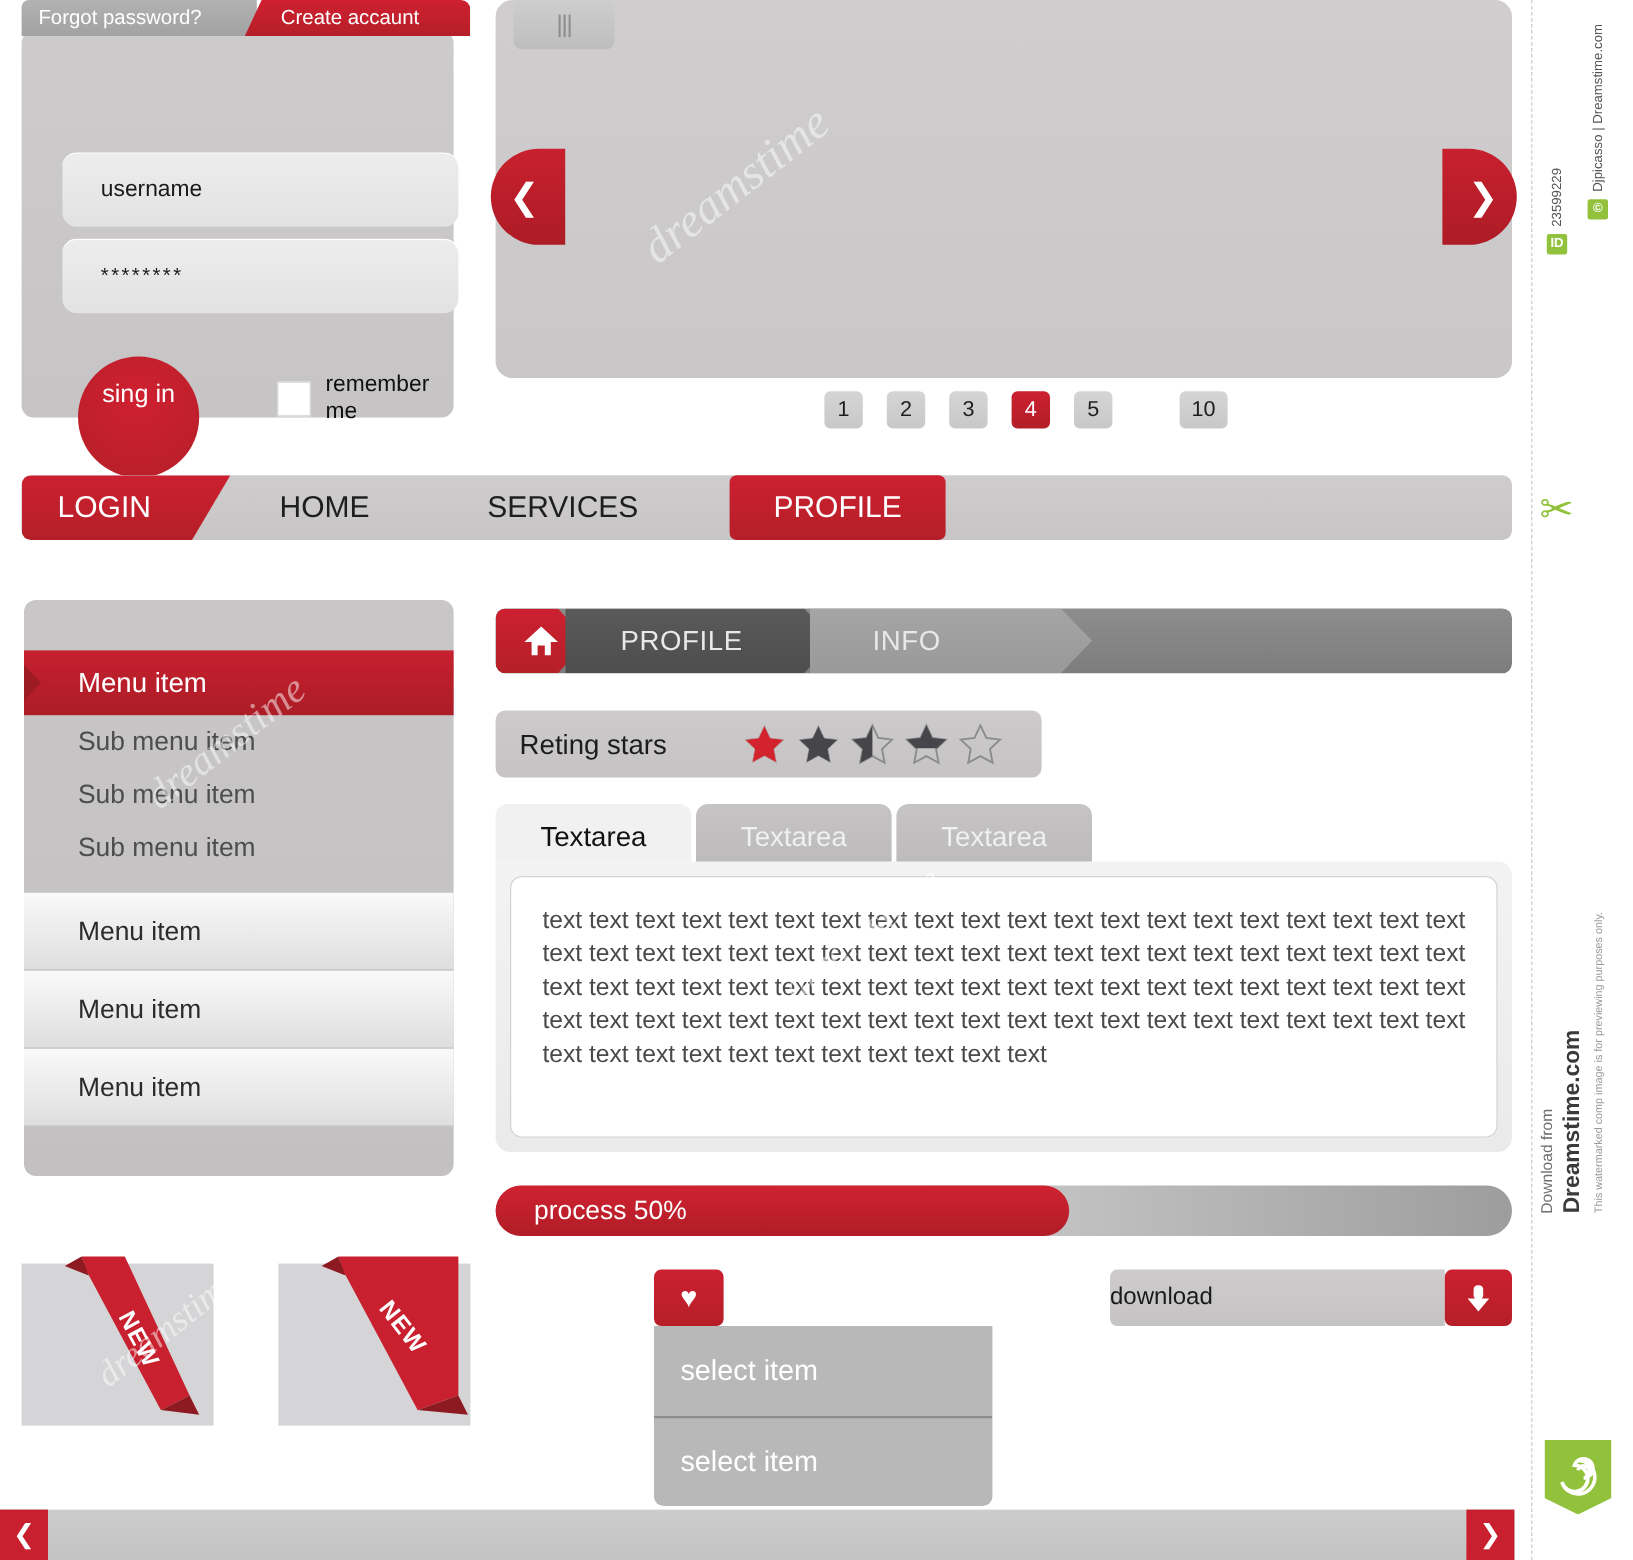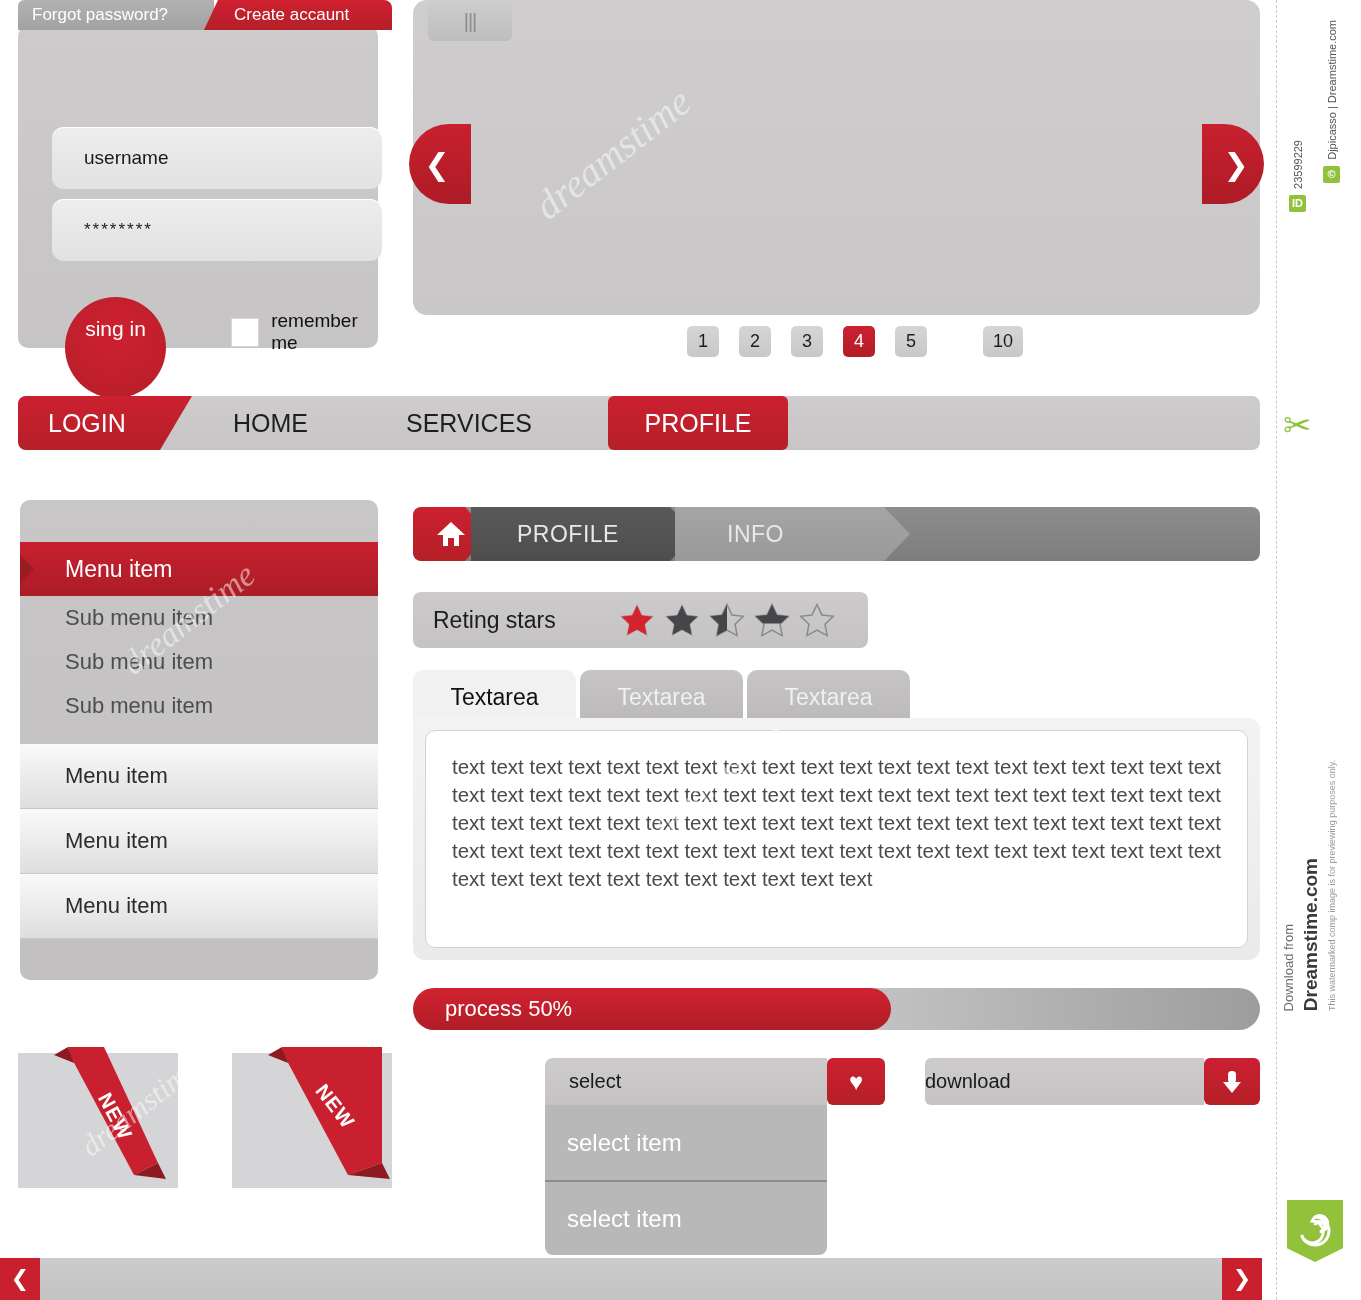--- a/index.html
+++ b/index.html
@@ -392,23 +392,20 @@
     <svg width="180" height="145" viewBox="0 0 180 145" style="position:absolute;left:-2px;top:-12px">
       <path d="M52 6 L152 6 L152 122 L118 134 L56 18 Z" fill="#c8202e"></path>
       <path d="M52 6 L38 14 L58 22 Z" fill="#8d1a20"></path>
       <path d="M152 122 L160 138 L118 134 Z" fill="#8d1a20"></path>
     </svg>
     <span class="new-label" style="left:78px;top:42px;transform:rotate(52deg)">NEW</span>
   </div>
 
   <div id="select-widget">
     <div class="select-head">
-      <div class="select-head-label">
-        <span>select</span>
-      </div>
       <div id="select-fav-button">
         <span>♥</span>
       </div>
     </div>
     <div class="select-option">
         <span>select item</span>
       </div>
     <div class="select-option last">
         <span>select item</span>
       </div>

